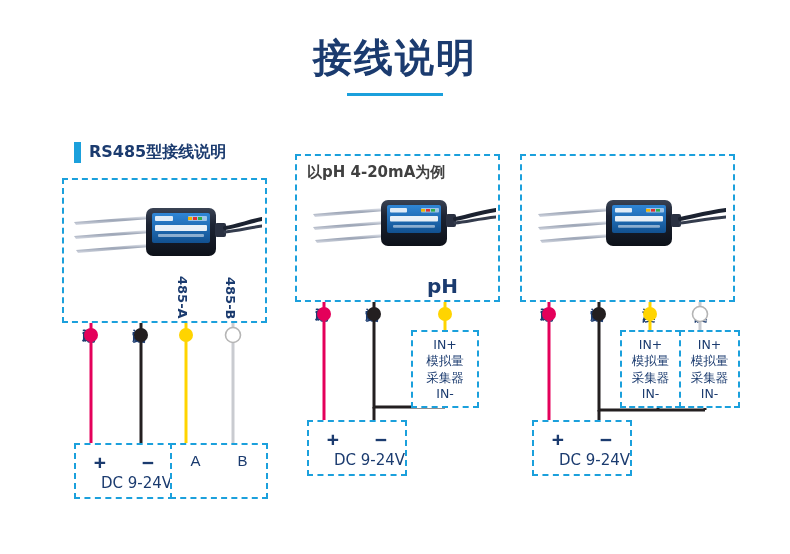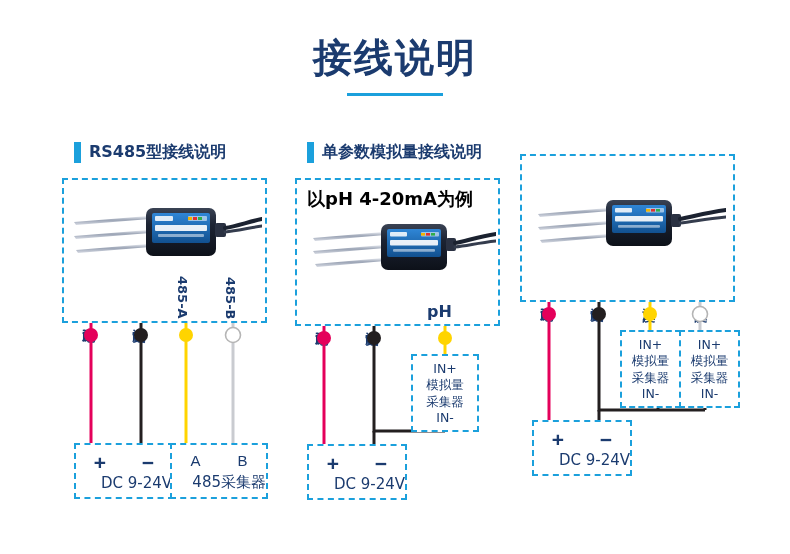--- a/index.html
+++ b/index.html
@@ -47,21 +47,21 @@
     border:2px dashed #1ba0dc;
     background:#fff;
     box-sizing:border-box;
   }
   #panel-1{height:145px;}
   #panel-2{height:148px;}
   #panel-3{height:148px;}
 
   .panel-note{
     position:absolute;left:10px;top:7px;
-    font-size:18px;font-weight:bold;color:#000000;
+    font-size:15px;font-weight:bold;color:#404040;
     white-space:nowrap;
     font-family:"DejaVu Sans","Liberation Sans",sans-serif;
     text-align:right;
   }
   
   .sensor{position:absolute;}
   #sensor-1{left:8px;top:20px;}
   #sensor-2{left:14px;top:38px;}
   #sensor-3{left:14px;top:38px;}
 
@@ -203,31 +203,26 @@
         <span class="sym">−</span>
       </div>
       <div class="caption">DC 9-24V</div>
     </div>
 
     <div class="dbox" style="left:108px;top:120px;width:98px;height:56px;">
       <div class="abrow">
         <span>A</span>
         <span>B</span>
       </div>
-      <div class="caption">485采集器</div>
     </div>
   </div>
 </div>
 
 <div class="column" id="col-2">
 
-  <div class="section-header">
-    <div class="header-bar"></div>
-    <div class="header-text">单参数模拟量接线说明</div>
-  </div>
 
   <div class="device-panel" id="panel-2">
     <div class="panel-note">以pH  4-20mA为例</div>
 
     <div class="sensor" id="sensor-2">
       <svg width="185" height="68" viewBox="0 0 185 68">
         <defs>
           <linearGradient id="probeG2" x1="0" y1="0" x2="0" y2="1">
             <stop offset="0" stop-color="#e9ecf2"></stop>
             <stop offset="0.45" stop-color="#9aa3b4"></stop>
@@ -257,21 +252,21 @@
         <rect x="82" y="31" width="42" height="2.8" rx="1" fill="#ffffff" opacity="0.5"></rect>
         <rect x="135" y="20" width="10" height="13" rx="2" fill="#2a3142"></rect>
         <path d="M144,25 C156,23 166,19 185,16" stroke="#1b2230" stroke-width="4" fill="none" stroke-linecap="round"></path>
         <path d="M144,29 C156,28 166,25 185,23" stroke="#343c4d" stroke-width="3" fill="none" stroke-linecap="round"></path>
       </svg>
     </div>
 
     <div class="term-labels">
       <div class="term-label vert" style="left:18px;">电源正</div>
       <div class="term-label vert" style="left:68px;">电源负</div>
-      <div class="term-label flat" style="left:130px;font-size:16px;text-align:right;">pH</div>
+      <div class="term-label flat" style="left:130px;font-size:20px;text-align:right;">pH</div>
     </div>
   </div>
 
   <div class="wires" style="height:205px;">
     <svg class="wire-svg" width="205" height="150">
 
       <line x1="29" y1="0" x2="29" y2="120" stroke="#e4005a" stroke-width="3"></line>
       <circle cx="29" cy="12" r="7" fill="#e4005a"></circle>
 
       <path d="M79,0 L79,105 L150,105" stroke="#231f20" stroke-width="3" fill="none"></path>

